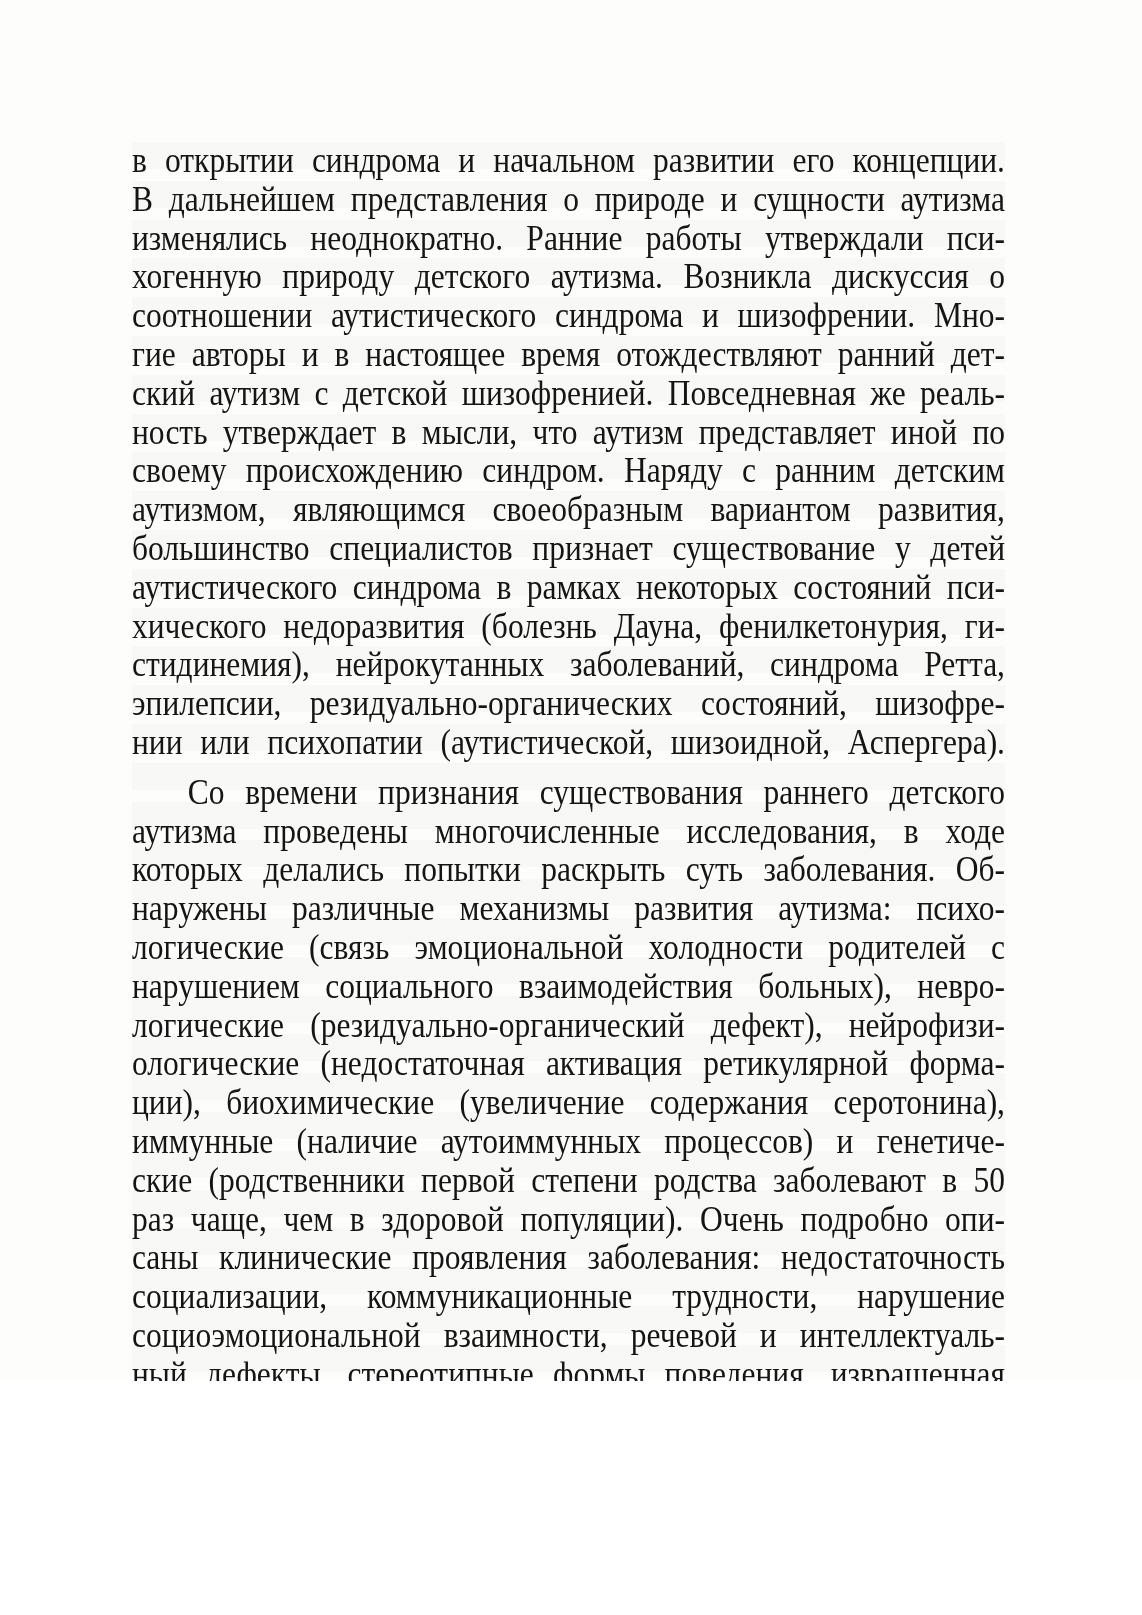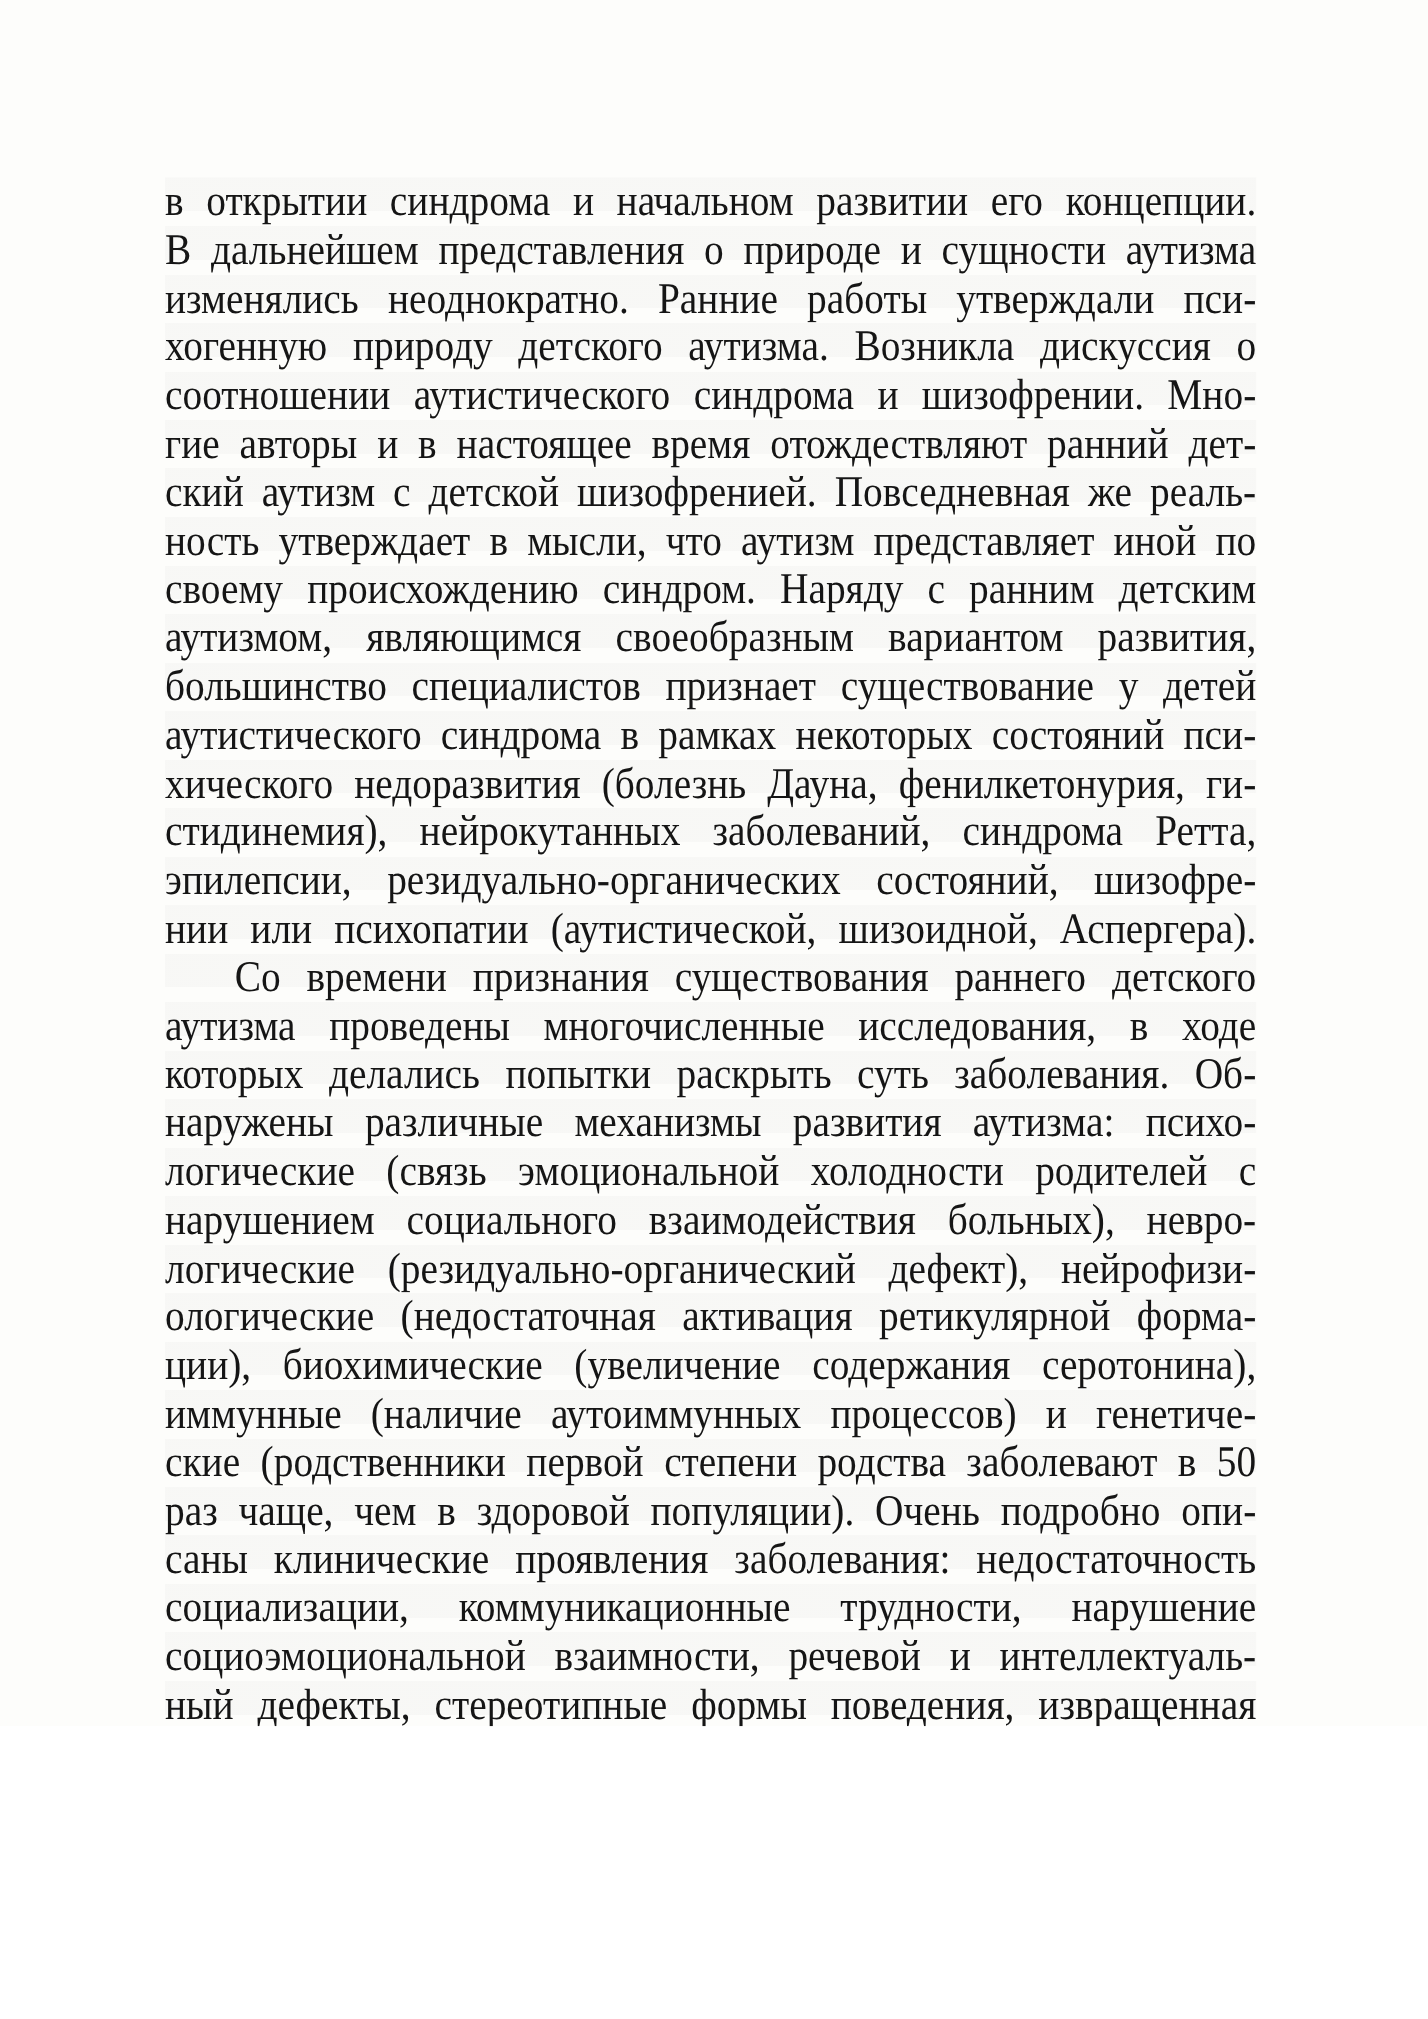--- a/index.html
+++ b/index.html
@@ -24,21 +24,21 @@
     width: 873px;
     background: repeating-linear-gradient(
       to bottom,
       rgba(130,130,130,0.045) 0px,
       rgba(130,130,130,0.045) 27px,
       rgba(130,130,130,0.0) 27px,
       rgba(130,130,130,0.0) 38.8px
     );
   }
   .paragraph { margin: 0; padding: 0; }
-  .paragraph + .paragraph { }
+  .paragraph + .paragraph { margin-top: 11px; }
   .line {
     width: 970px;              
     transform: scaleX(0.9);
     transform-origin: 0 0;
     font-size: 35px;
     line-height: 38.8px;
     height: 38.8px;
     overflow: hidden;
     text-align: justify;
     text-align-last: justify;

